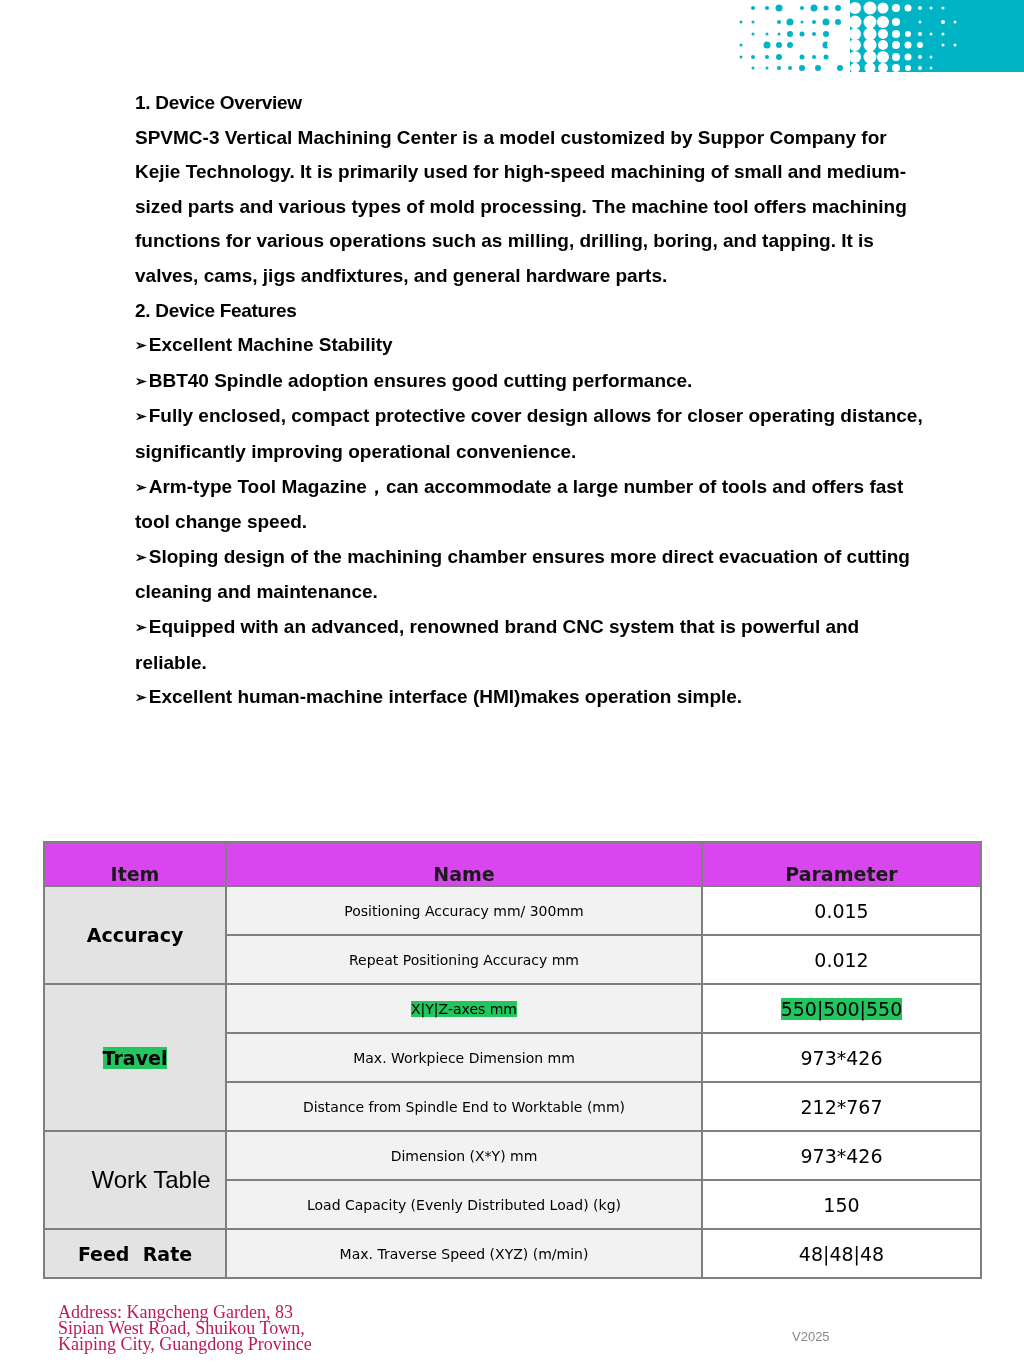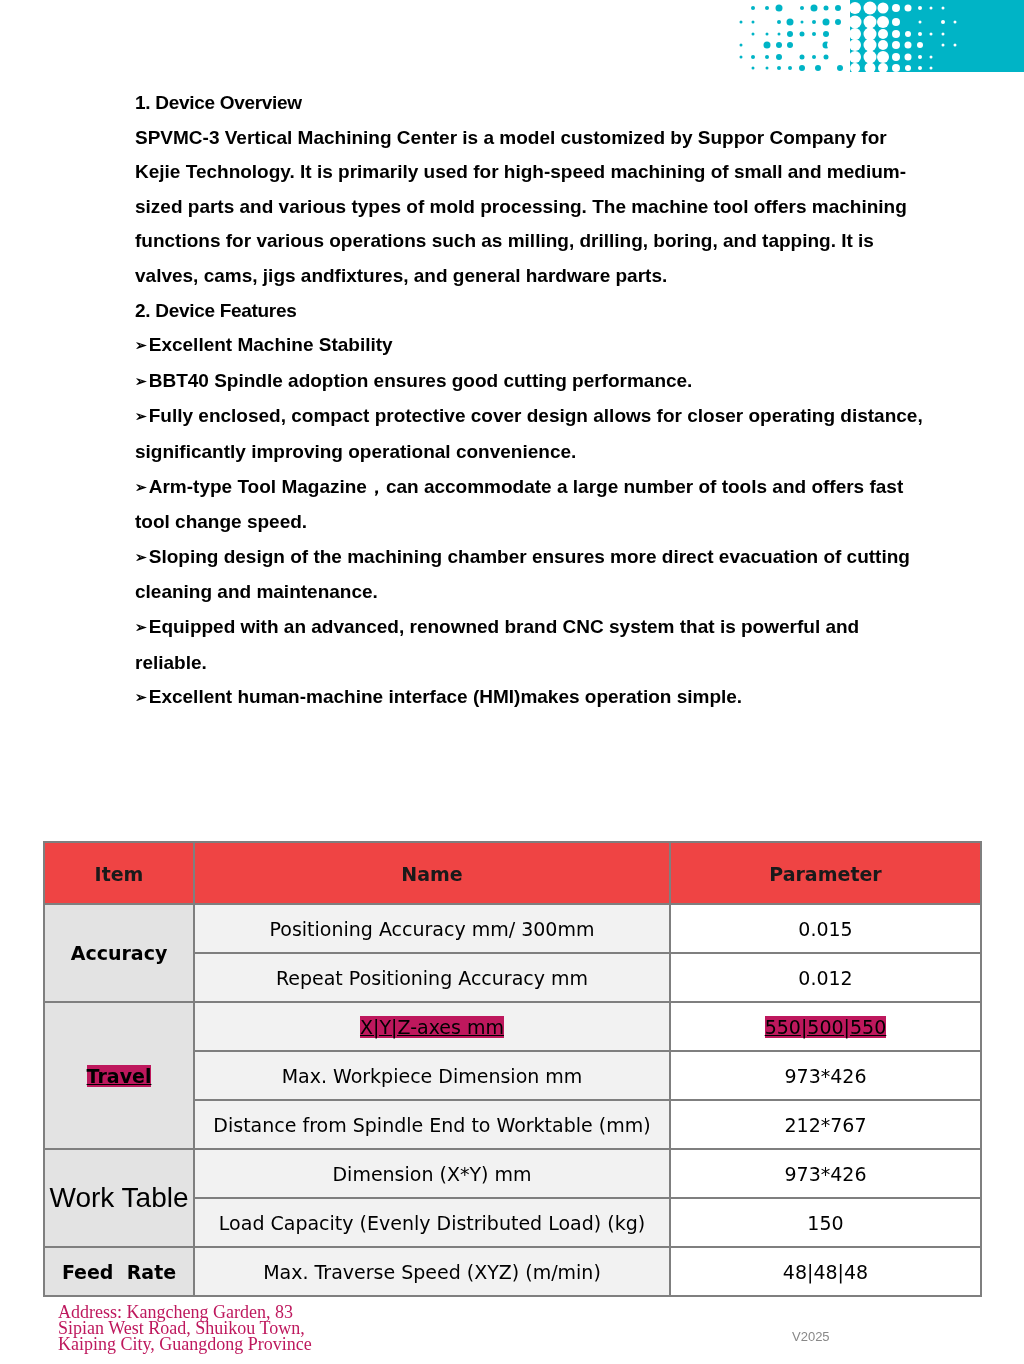--- a/index.html
+++ b/index.html
@@ -5,27 +5,27 @@
   html, body { margin:0; padding:0; background:#ffffff; }
   body { width:1024px; height:1364px; position:relative; overflow:hidden; font-family:"Liberation Sans", sans-serif; color:#000; }
   .deco { position:absolute; top:0; right:0; width:324px; height:72px; }
   .content { position:absolute; left:135px; top:86px; width:800px; font-size:19px; line-height:34.6px; }
   .content p { margin:0;font-weight:bold; }
   .h { letter-spacing:-0.3px; }
   .bullet::before { content:"\27A2"; font-size:14px; margin-right:2px; position:relative; top:-1px; }
   .spec-title { position:absolute; left:135px; top:797px; font-size:19px; letter-spacing:-0.3px;margin-top:42px; }
   table.spec { position:absolute; left:43px; top:841px; border-collapse:collapse; width:939px; font-family:"DejaVu Sans", sans-serif; font-size:19px; }
   table.spec th, table.spec td { border:2px solid #7f7f7f; text-align:center; padding:0; }
-  table.spec th { background:#ef4444; font-weight:bold; height:42px; vertical-align:bottom; padding-bottom:18px; font-size:19px; color:#1a1a1a; }
+  table.spec th { background:#d946ef; font-weight:bold; height:42px; vertical-align:bottom; padding-bottom:0; font-size:19px; color:#1a1a1a; }
   table.spec td { height:47px; }
   td.item { background:#e3e3e3; width:148px; font-weight:bold; }
-  td.item.plain { font-weight:normal; font-family:"Liberation Sans", sans-serif; font-size:28px; }
-  td.name { background:#f2f2f2; width:474px; font-size:19px; }
+  td.item.plain { font-weight:normal; font-family:"Liberation Sans", sans-serif; font-size:24px;padding-left:32px; }
+  td.name { background:#f2f2f2; width:474px; font-size:14px; }
   td.param { background:#ffffff; font-size:19px; }
-  .hl { background:#be185d;text-decoration:underline; }
+  .hl { background:#22c55e; }
   .footer-addr { position:absolute; left:58px; top:1304px; font-family:Liberation Serif, serif; font-size:18px; line-height:16px; color:#be185d; }
   .footer-ver { position:absolute; left:792px; top:1329px; font-size:13px; color:#888; }
 </style>
 </head>
 <body>
 
 <svg class="deco" viewBox="0 0 324 72" xmlns="http://www.w3.org/2000/svg">
   <rect x="150" y="0" width="174" height="72" fill="#00b4c6"></rect>
   <g fill="#00b4c6">
     <circle cx="53" cy="8" r="2"></circle>

